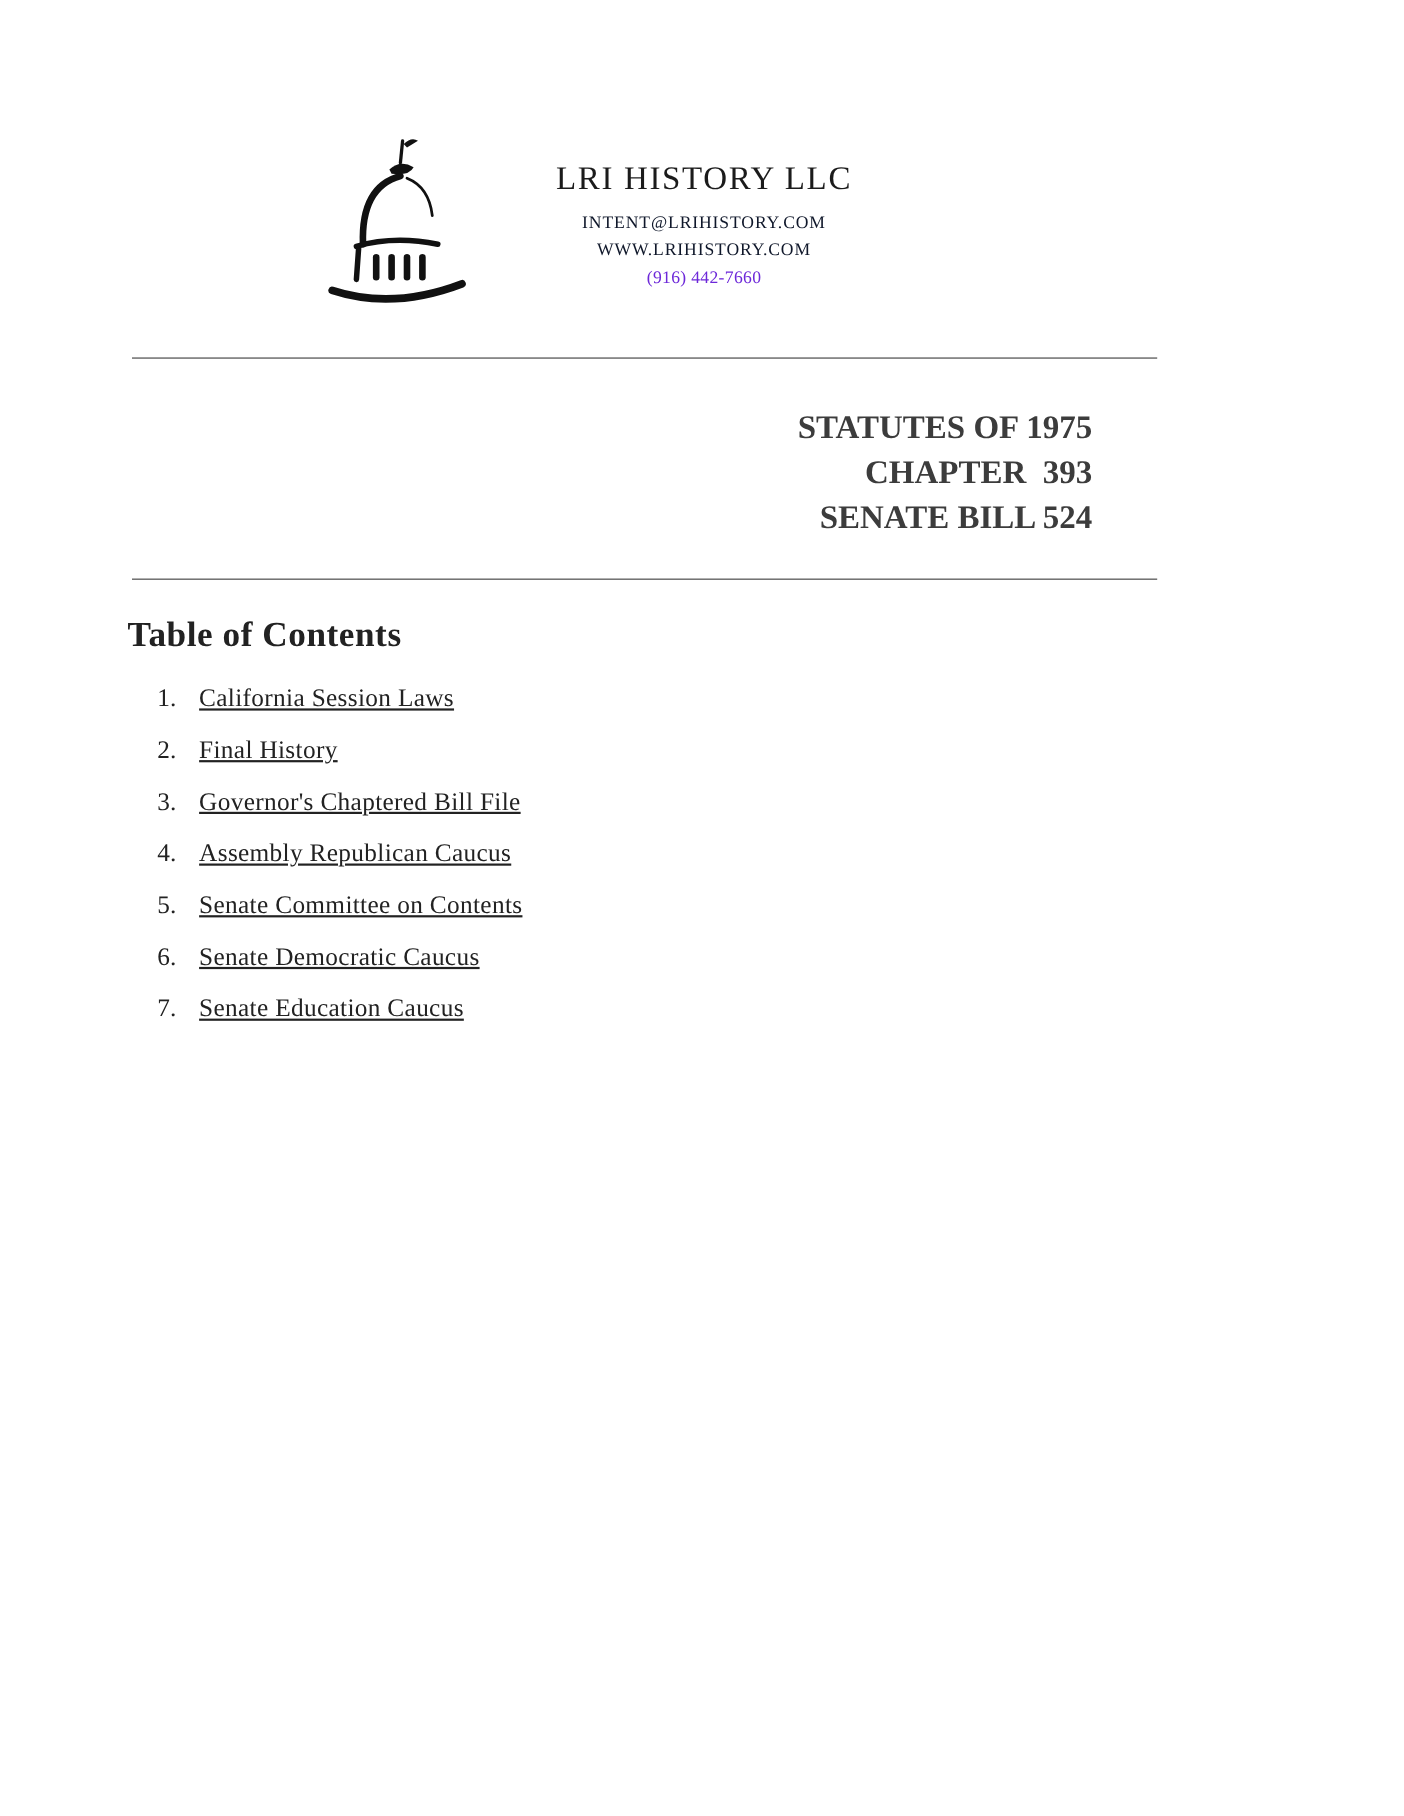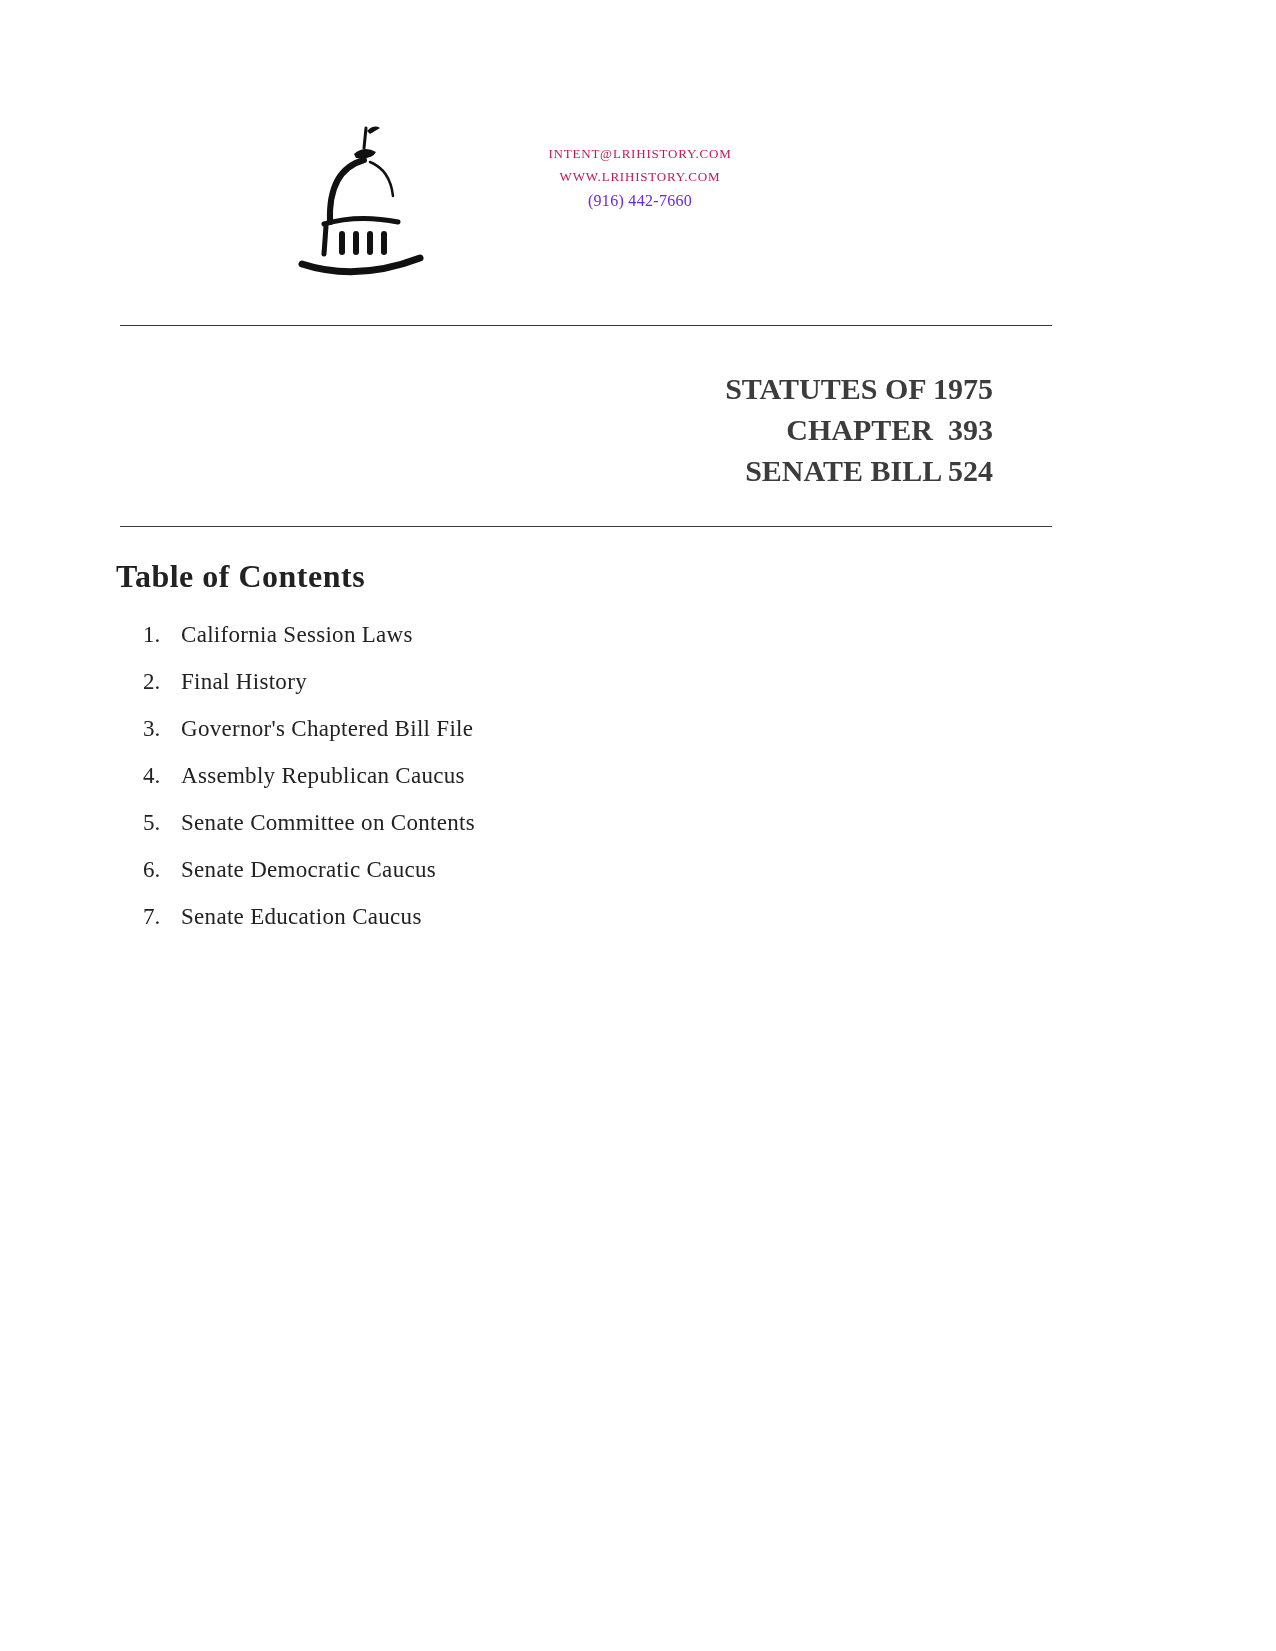--- a/index.html
+++ b/index.html
@@ -37,23 +37,23 @@
     width: 330px;
     text-align: center;
   }
   .company-name {
     font-size: 30px;
     letter-spacing: 1.5px;
     color: #1b1b1b;
     margin-bottom: 14px;
   }
   .contact-line {
-    font-size: 13px;
+    font-size: 16px;
     letter-spacing: 0.8px;
-    color: #be185d;
+    color: #0f172a;
     margin-bottom: 7px;
     text-align: center;
   }
   .phone-line {
     font-size: 16px;
     letter-spacing: 0.3px;
     color: #6d28d9;
   }
 
   
@@ -101,20 +101,21 @@
     color: #222222;
     height: 47px;
   }
   .toc-num {
     width: 38px;
     flex: 0 0 auto;
     text-align: left;
   }
   .toc-label {
     letter-spacing: 0.3px;
+    text-decoration: underline;
   }
 </style>
 </head>
 <body>
 
 <div class="page">
 
   <div class="header">
     <div class="logo-wrap">
       <svg viewBox="0 0 150 165" fill="none" xmlns="http://www.w3.org/2000/svg">
@@ -134,20 +135,21 @@
 
         <path d="M52 116 L52 134" stroke="#111" stroke-width="6" stroke-linecap="round"></path>
         <path d="M66 116 L66 134" stroke="#111" stroke-width="6" stroke-linecap="round"></path>
         <path d="M80 116 L80 134" stroke="#111" stroke-width="6" stroke-linecap="round"></path>
         <path d="M94 116 L94 134" stroke="#111" stroke-width="6" stroke-linecap="round"></path>
 
         <path d="M12 146 q55 18 118 -6" stroke="#111" stroke-width="7" stroke-linecap="round"></path>
       </svg>
     </div>
     <div class="header-text">
+      <div class="company-name">LRI HISTORY LLC</div>
       <div class="contact-line">INTENT@LRIHISTORY.COM</div>
       <div class="contact-line">WWW.LRIHISTORY.COM</div>
       <div class="phone-line">(916) 442-7660</div>
     </div>
   </div>
 
   <div class="rule rule-top"></div>
 
   <div class="title-block">
     <div>STATUTES OF 1975</div>

